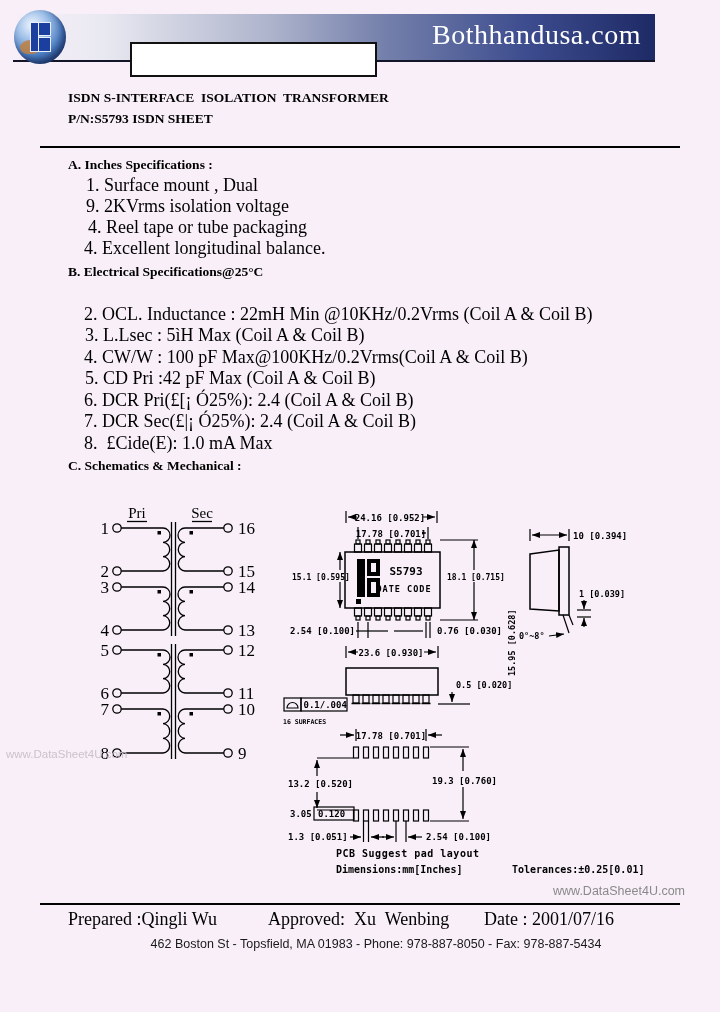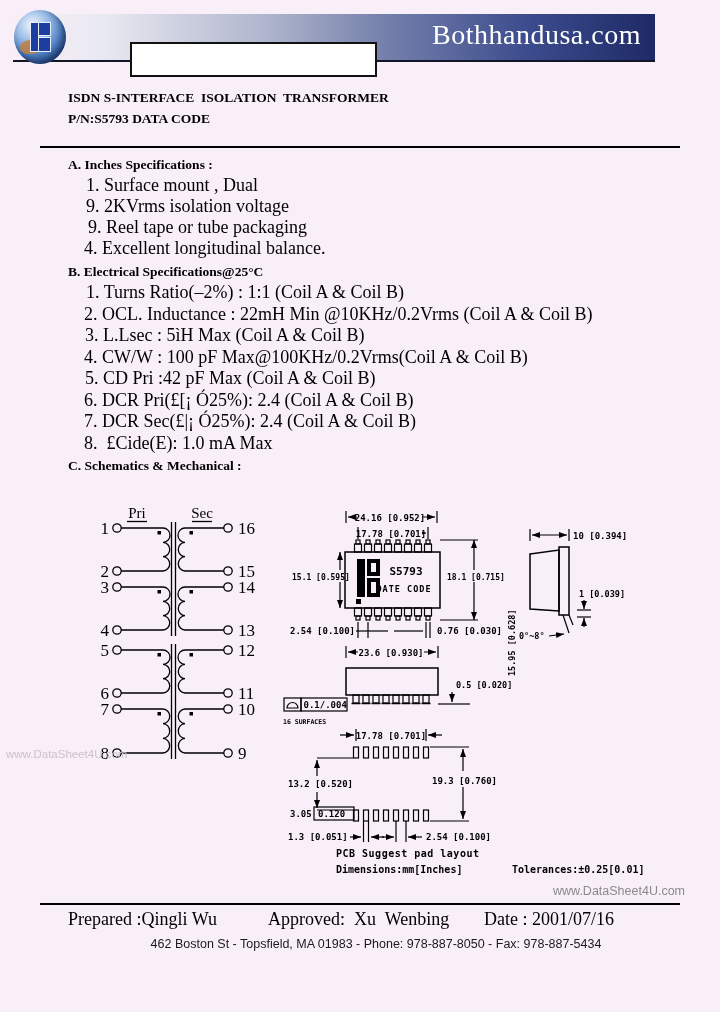--- a/index.html
+++ b/index.html
@@ -47,32 +47,31 @@
   </div>
   <div class="abs hdr-box"></div>
   <div class="abs logo">
     <div class="land"></div>
     <div class="bar"></div>
     <div class="bump1"></div>
     <div class="bump2"></div>
   </div>
 
   <div class="abs bold t135 pre" style="left:68px;top:88px">ISDN S-INTERFACE  ISOLATION  TRANSFORMER</div>
-  <div class="abs bold t135 pre" style="left:68px;top:109px">P/N:S5793 DATA CODE</div>
+  <div class="abs bold t135 pre" style="left:68px;top:109px">P/N:S5793 ISDN SHEET</div>
 
   <div class="abs hrule" style="left:40px;top:146px;width:640px"></div>
 
   <div class="abs bold t135 pre" style="left:68px;top:155px">A. Inches Specifications :</div>
   <div class="abs t13 pre" style="left:86px;top:176px">1. Surface mount , Dual</div>
   <div class="abs t13 pre" style="left:86px;top:197px">9. 2KVrms isolation voltage</div>
-  <div class="abs t13 pre" style="left:88px;top:218px">9. Reel tape or tube packaging</div>
+  <div class="abs t13 pre" style="left:88px;top:218px">4. Reel tape or tube packaging</div>
   <div class="abs t13 pre" style="left:84px;top:239px">4. Excellent longitudinal balance.</div>
 
   <div class="abs bold t135 pre" style="left:68px;top:262px">B. Electrical Specifications@25°C</div>
-  <div class="abs t13 pre" style="left:86px;top:283px">1. Turns Ratio(–2%) : 1:1 (Coil A &amp; Coil B)</div>
   <div class="abs t13 pre" style="left:84px;top:305px">2. OCL. Inductance : 22mH Min @10KHz/0.2Vrms (Coil A &amp; Coil B)</div>
   <div class="abs t13 pre" style="left:85px;top:326px">3. L.Lsec : 5ìH Max (Coil A &amp; Coil B)</div>
   <div class="abs t13 pre" style="left:84px;top:348px">4. CW/W : 100 pF Max@100KHz/0.2Vrms(Coil A &amp; Coil B)</div>
   <div class="abs t13 pre" style="left:85px;top:369px">5. CD Pri :42 pF Max (Coil A &amp; Coil B)</div>
   <div class="abs t13 pre" style="left:84px;top:391px">6. DCR Pri(£[¡ Ó25%): 2.4 (Coil A &amp; Coil B)</div>
   <div class="abs t13 pre" style="left:84px;top:412px">7. DCR Sec(£|¡ Ó25%): 2.4 (Coil A &amp; Coil B)</div>
   <div class="abs t13 pre" style="left:84px;top:434px">8.  £Cide(E): 1.0 mA Max</div>
 
   <div class="abs bold t135 pre" style="left:68px;top:456px">C. Schematics &amp; Mechanical :</div>
 

